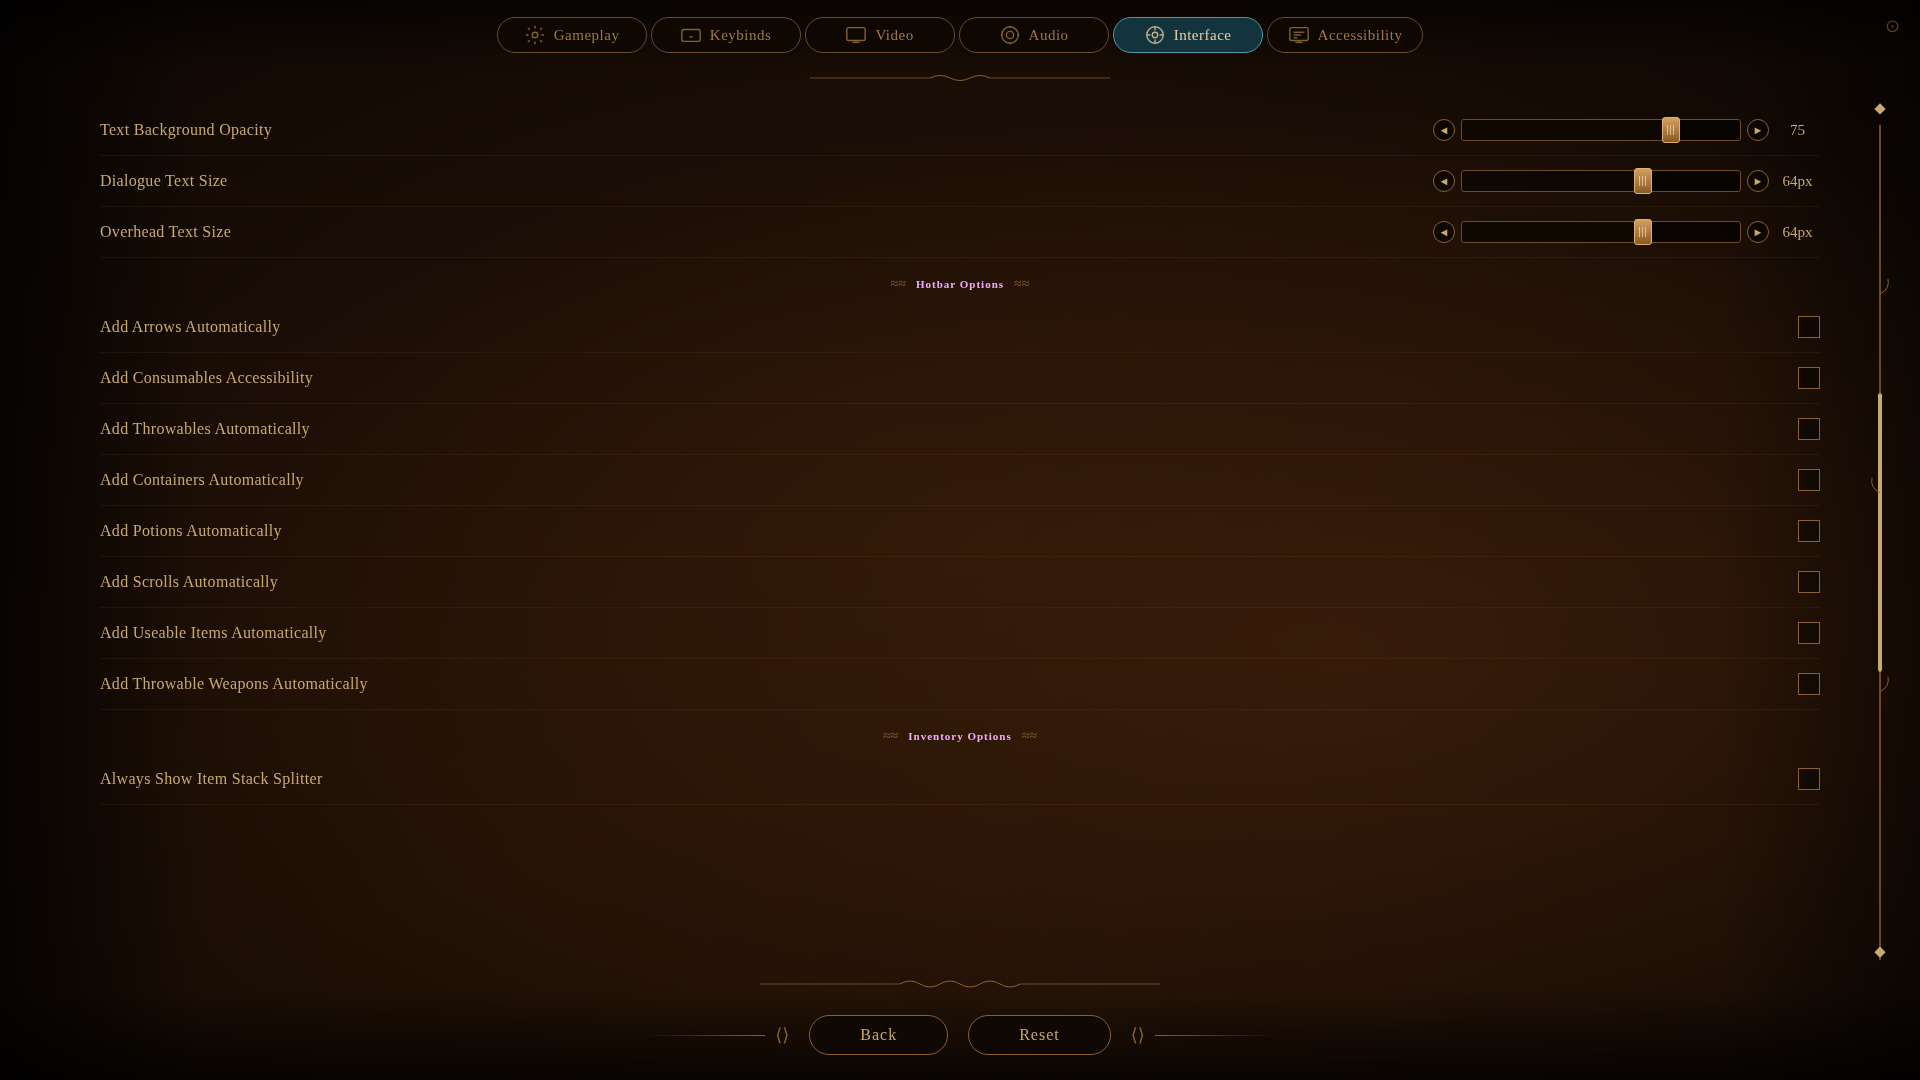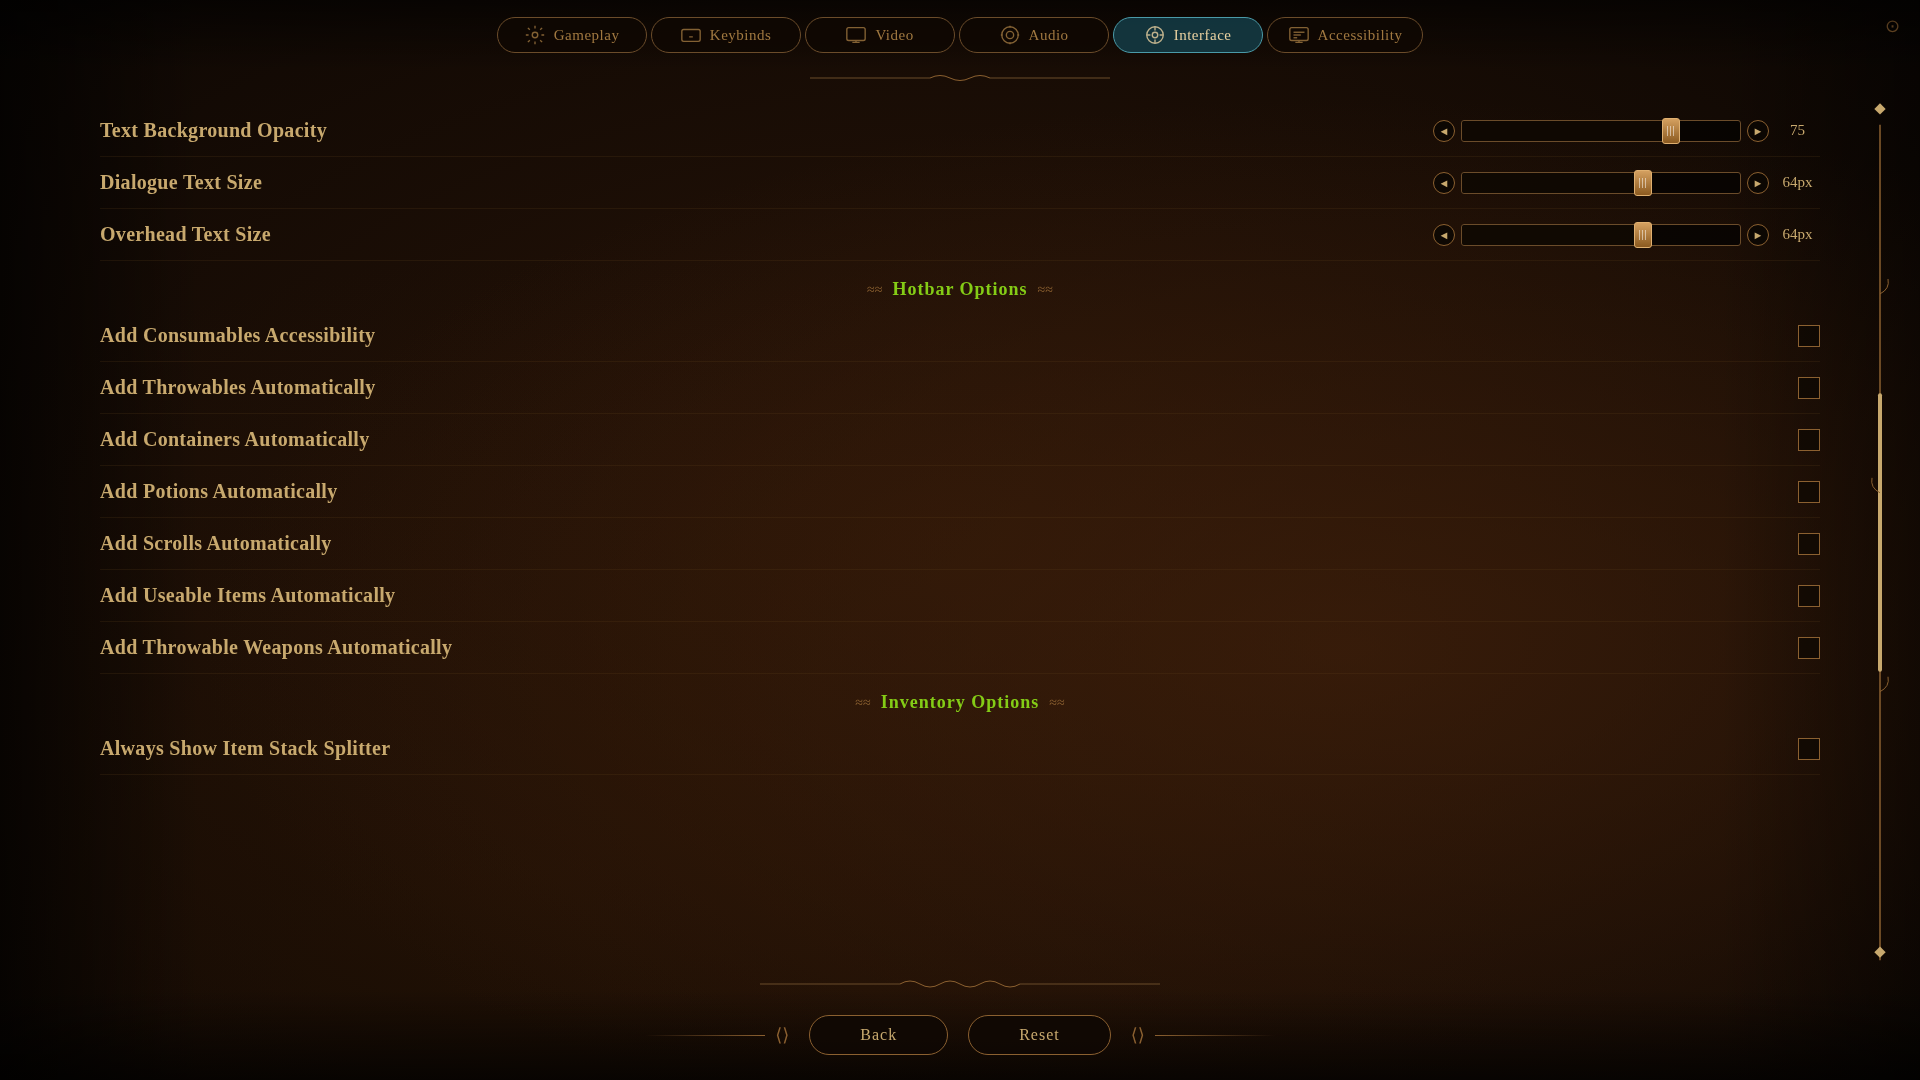--- a/index.html
+++ b/index.html
@@ -105,23 +105,23 @@
     
     .setting-row {
       display: flex;
       align-items: center;
       justify-content: space-between;
       padding: 14px 0;
       border-bottom: 1px solid rgba(100, 70, 30, 0.2);
     }
 
     .setting-label {
-      font-size: 20px;
+      font-size: 16px;
       color: #c8a96e;
-      font-weight: bold;
+      font-weight: normal;
       letter-spacing: 0.3px;
     }
 
     .setting-control {
       display: flex;
       align-items: center;
       gap: 8px;
     }
 
     
@@ -215,23 +215,23 @@
       padding: 18px 0 10px 0;
       gap: 10px;
     }
 
     .section-header-ornament {
       color: #8b6030;
       font-size: 14px;
     }
 
     .section-header-text {
-      font-size: 18px;
+      font-size: 11px;
       font-weight: bold;
-      color: #84cc16;
+      color: #f0abfc;
       letter-spacing: 1px;
     }
 
     
     .vine-decoration {
       position: absolute;
       right: 20px;
       top: 95px;
       bottom: 90px;
       width: 40px;
@@ -440,20 +440,24 @@
           </div>
           <div class="slider-btn">►</div>
           <div class="slider-value">64px</div>
         </div>
       </div>
       <div class="section-header">
   <span class="section-header-ornament">≈≈</span>
   <span class="section-header-text">Hotbar Options</span>
   <span class="section-header-ornament">≈≈</span>
 </div>
+      <div class="setting-row">
+        <div class="setting-label">Add Arrows Automatically</div>
+        <div class="checkbox"></div>
+      </div>
       <div class="setting-row">
         <div class="setting-label">Add Consumables Accessibility</div>
         <div class="checkbox"></div>
       </div>
       <div class="setting-row">
         <div class="setting-label">Add Throwables Automatically</div>
         <div class="checkbox"></div>
       </div>
       <div class="setting-row">
         <div class="setting-label">Add Containers Automatically</div>

